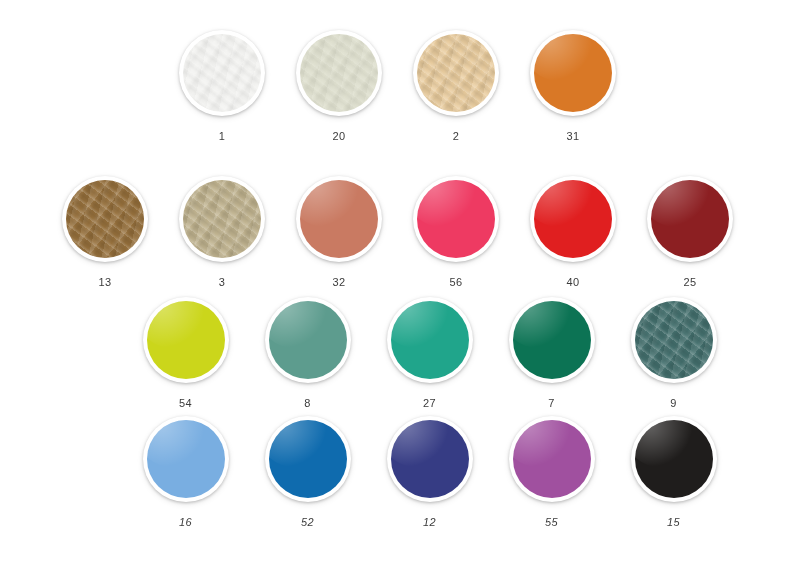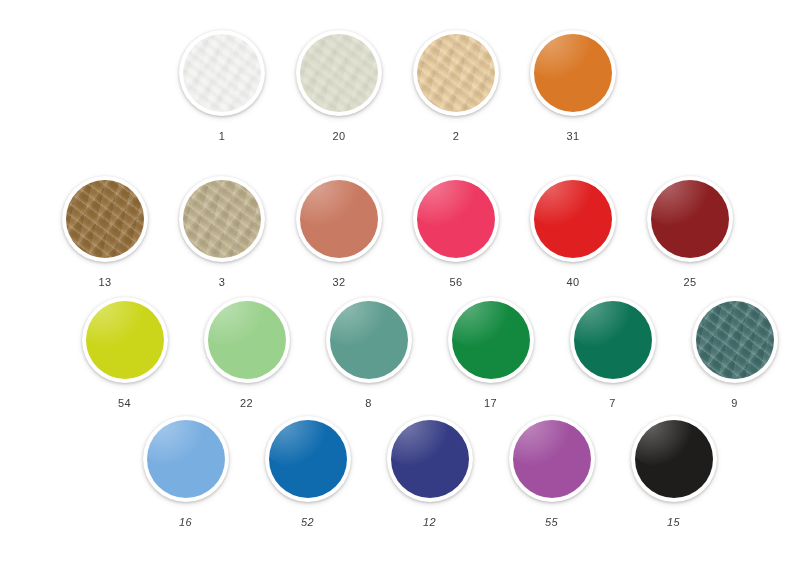--- a/index.html
+++ b/index.html
@@ -161,35 +161,29 @@
     </div>
     <div class="swatch-row row-7" style="top: 297px;">
       <div class="swatch-cell">
         <div class="swatch-disc">
           <div class="swatch-fill sheen" style="background-color: rgb(203, 214, 27);"></div>
         </div>
         <div class="swatch-label">54</div>
       </div>
       <div class="swatch-cell">
         <div class="swatch-disc">
-          <div class="swatch-fill sheen" style="background-color: rgb(154, 209, 140);"></div>
-        </div>
-        <div class="swatch-label">22</div>
-      </div>
-      <div class="swatch-cell">
-        <div class="swatch-disc">
           <div class="swatch-fill sheen" style="background-color: rgb(93, 156, 142);"></div>
         </div>
         <div class="swatch-label">8</div>
       </div>
       <div class="swatch-cell">
         <div class="swatch-disc">
-          <div class="swatch-fill sheen" style="background-color: rgb(18, 137, 63);"></div>
-        </div>
-        <div class="swatch-label">17</div>
+          <div class="swatch-fill sheen" style="background-color: rgb(32, 165, 139);"></div>
+        </div>
+        <div class="swatch-label">27</div>
       </div>
       <div class="swatch-cell">
         <div class="swatch-disc">
           <div class="swatch-fill sheen" style="background-color: rgb(12, 115, 84);"></div>
         </div>
         <div class="swatch-label">7</div>
       </div>
       <div class="swatch-cell">
         <div class="swatch-disc">
           <div class="swatch-fill has-texture" style="background-color: rgb(68, 112, 110);"></div>

